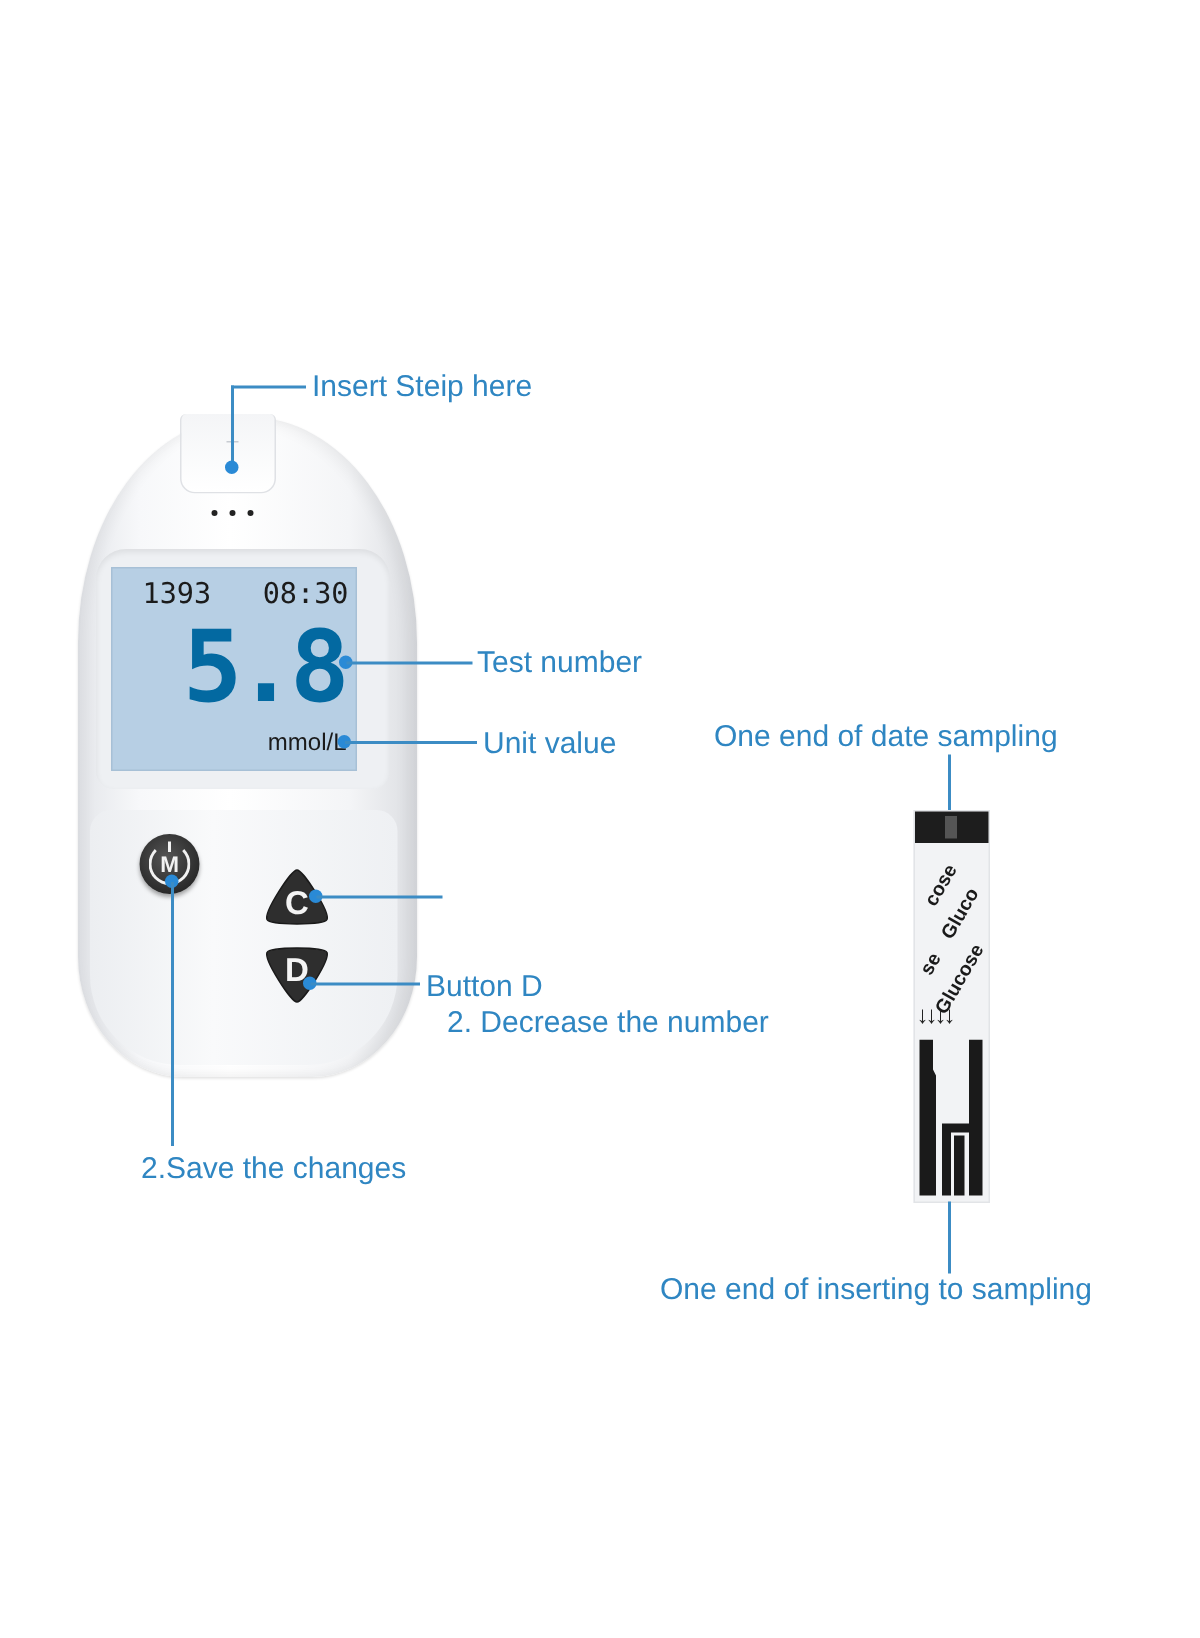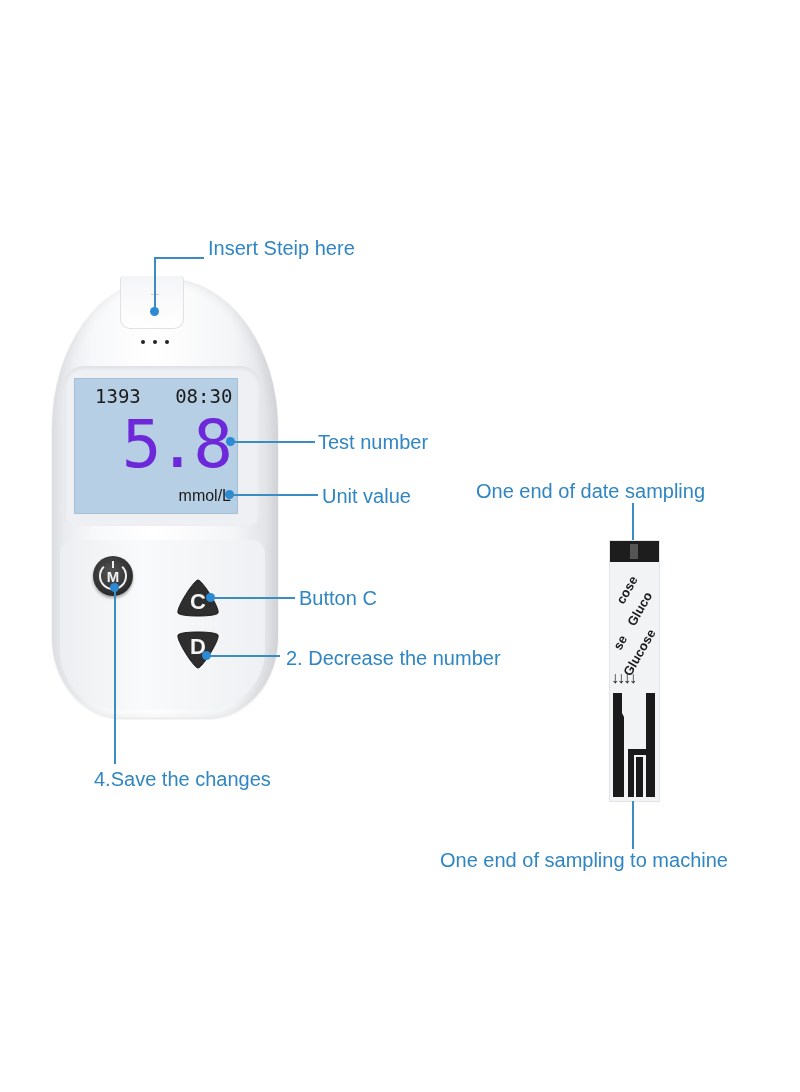--- a/index.html
+++ b/index.html
@@ -34,21 +34,21 @@
   .lcd {
     position: absolute; left: 74px; top: 378px; width: 162px; height: 134px;
     background: #b7cfe4; border: 1px solid #a7c0d6;
   }
   .lcd-date {
     position: absolute; left: 20px; top: 6px; font-family: "DejaVu Sans Mono", monospace;
     font-size: 19px; letter-spacing: 0px; color: #1b1b1b;
   }
   .lcd-value {
     position: absolute; right: 8px; top: 30px; font-family: "DejaVu Sans Mono", monospace;
-    font-size: 66px; font-weight: normal; line-height: 72px; color: #6d28d9; letter-spacing: -4px;
+    font-size: 66px; font-weight: bold; line-height: 72px; color: #0369a1; letter-spacing: -4px;
   }
   .lcd-unit {
     position: absolute; right: 6px; top: 108px; font-size: 16px; color: #1a1a1a;
   }
   .lower-panel {
     position: absolute; left: 60px; top: 540px; width: 205px; height: 170px;
     border-radius: 14px 14px 60px 60px; background: linear-gradient(90deg,#eceef1,#f9fafb 40%,#eef0f3);
   }
   .btn-m {
     position: absolute; left: 93px; top: 556px; width: 40px; height: 40px; border-radius: 50%;
@@ -117,46 +117,46 @@
 <div class="btn-tri" style="left:174px;top:630px">
   <svg width="48" height="40" viewBox="0 0 48 40">
     <path d="M24 38 C28 38 46 10 44 5 C42 1 6 1 4 5 C2 10 20 38 24 38 Z" fill="#2e2e2e" stroke="#1a1a1a"></path>
   </svg>
   <span style="margin-top:-6px">D</span>
 </div>
 
 <div class="line" style="left:154px;top:257px;width:2px;height:56px"></div>
 <div class="line" style="left:154px;top:257px;width:50px;height:2px"></div>
 <div class="dot" style="left:150px;top:307px"></div>
-<div class="label" style="left:208px;top:236px">Insert Steip here</div>
+<div class="label" style="left:208px;top:246px">Insert Steip here</div>
 
 <div class="dot" style="left:226px;top:437px"></div>
 <div class="line" style="left:231px;top:441px;width:84px;height:2px"></div>
 <div class="label" style="left:318px;top:430px">Test number</div>
 
 <div class="dot" style="left:225px;top:490px"></div>
 <div class="line" style="left:230px;top:494px;width:88px;height:2px"></div>
 <div class="label" style="left:322px;top:484px">Unit value</div>
 
 <div class="dot" style="left:206px;top:593px"></div>
 <div class="line" style="left:211px;top:597px;width:84px;height:2px"></div>
 <div class="label" style="left:299px;top:586px">
-  <span class="sub">Button C</span>
 </div>
 
 <div class="dot" style="left:202px;top:651px"></div>
 <div class="line" style="left:207px;top:655px;width:73px;height:2px"></div>
 <div class="label" style="left:284px;top:646px">
-  <span class="sub" style="margin-left:2px">2. Decrease the number</span>
+  <span class="sub">Button D</span>
+  <span class="sub" style="margin-left:14px">2. Decrease the number</span>
 </div>
 
 <div class="dot" style="left:110px;top:583px"></div>
 <div class="line" style="left:114px;top:588px;width:2px;height:176px"></div>
 <div class="label" style="left:94px;top:767px">
-  <span class="sub">4.Save the changes</span>
+  <span class="sub">2.Save the changes</span>
 </div>
 
 <div class="label" style="left:476px;top:479px">One end of date sampling</div>
 <div class="line" style="left:632px;top:503px;width:2px;height:38px"></div>
 
 <div class="strip">
   <div class="strip-top">
       <div class="chan"></div>
     </div>
   <div class="strip-text" style="left:3px;top:58px;transform:rotate(-60deg)">cose</div>
@@ -167,13 +167,13 @@
 
   <svg style="position:absolute;left:0;top:152px" width="49" height="108" viewBox="0 0 49 108">
     <path d="M3 0 H12 V20 L14 24 V104 H3 Z" fill="#1a1a1a"></path>
     <path d="M36 0 H45 V104 H36 V24 L36 24 Z" fill="#1a1a1a"></path>
     <path d="M18 56 H36 V62 H24 V104 H18 Z" fill="#1a1a1a"></path>
     <path d="M26 64 H33 V104 H26 Z" fill="#1a1a1a"></path>
   </svg>
 </div>
 
 <div class="line" style="left:632px;top:801px;width:2px;height:48px"></div>
-<div class="label" style="left:440px;top:848px">One end of sampling to machine</div>
+<div class="label" style="left:440px;top:848px">One end of inserting to sampling</div>
 
 </body></html>

